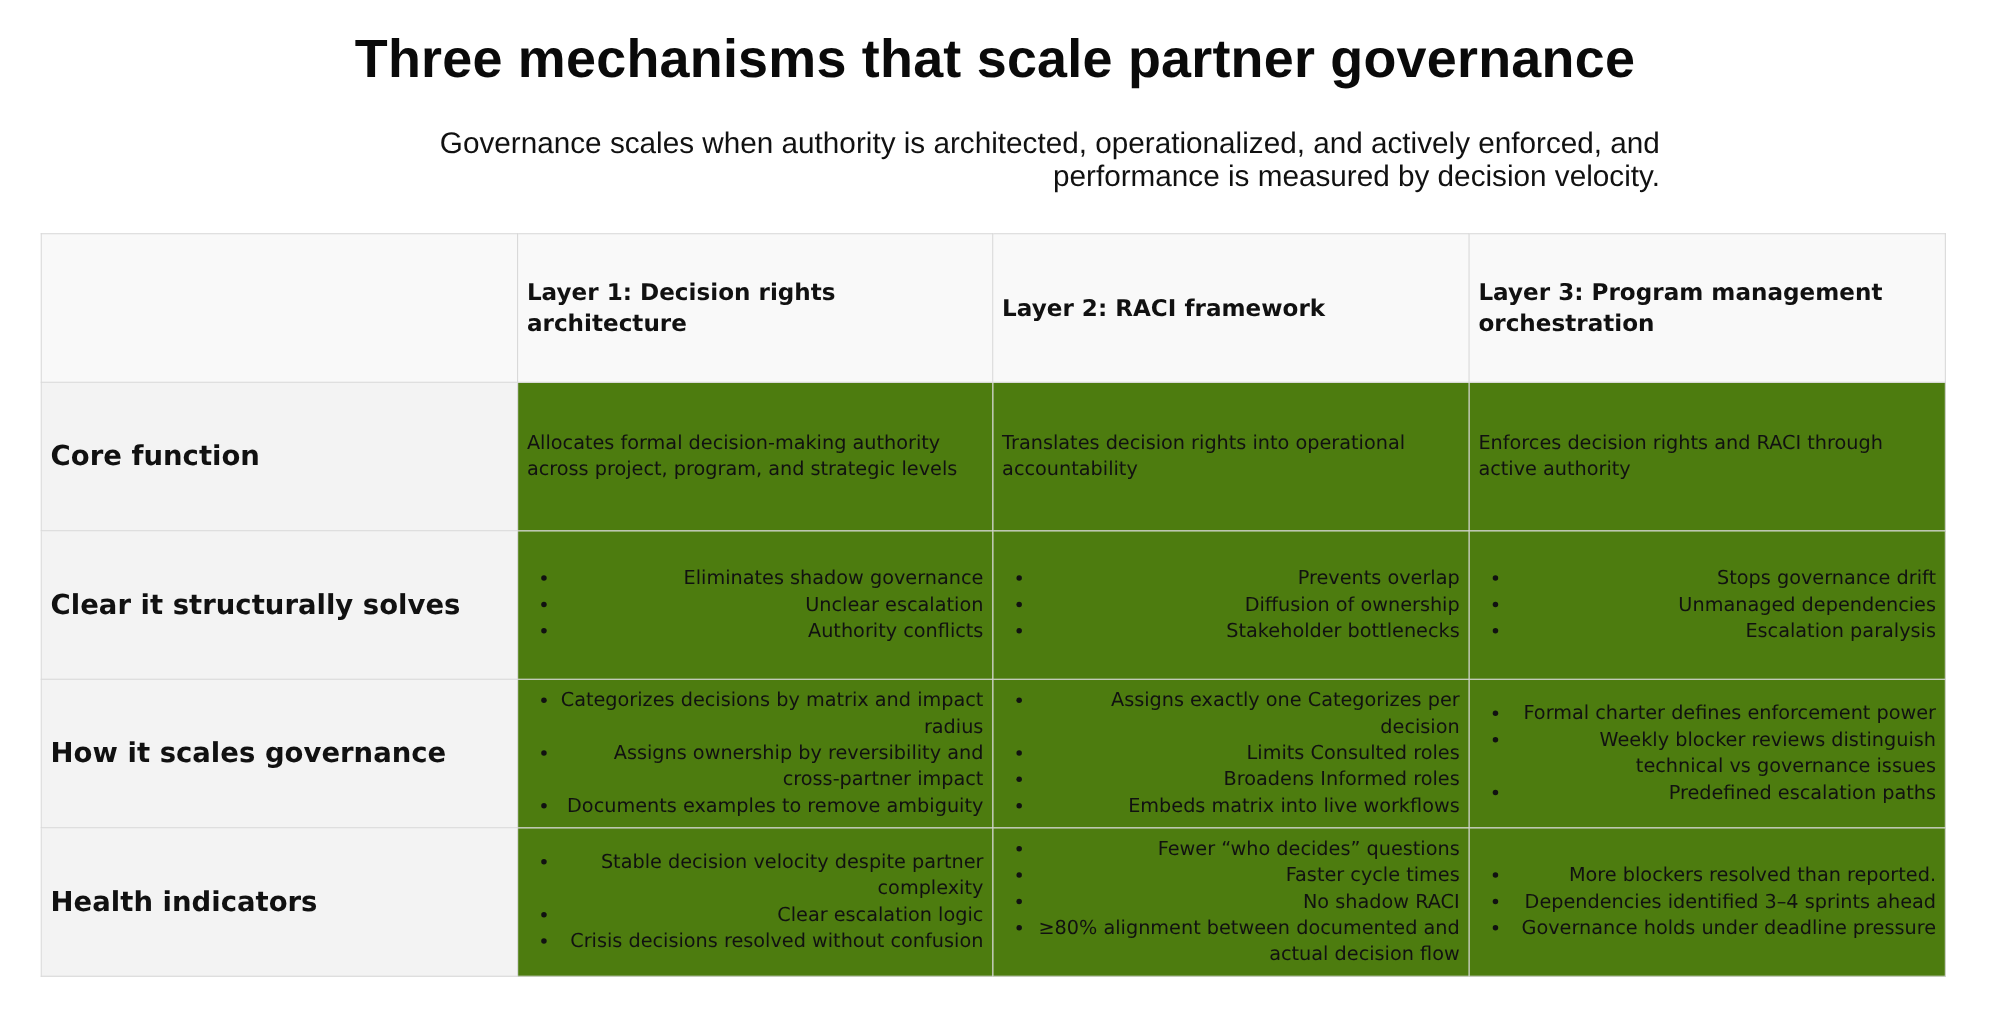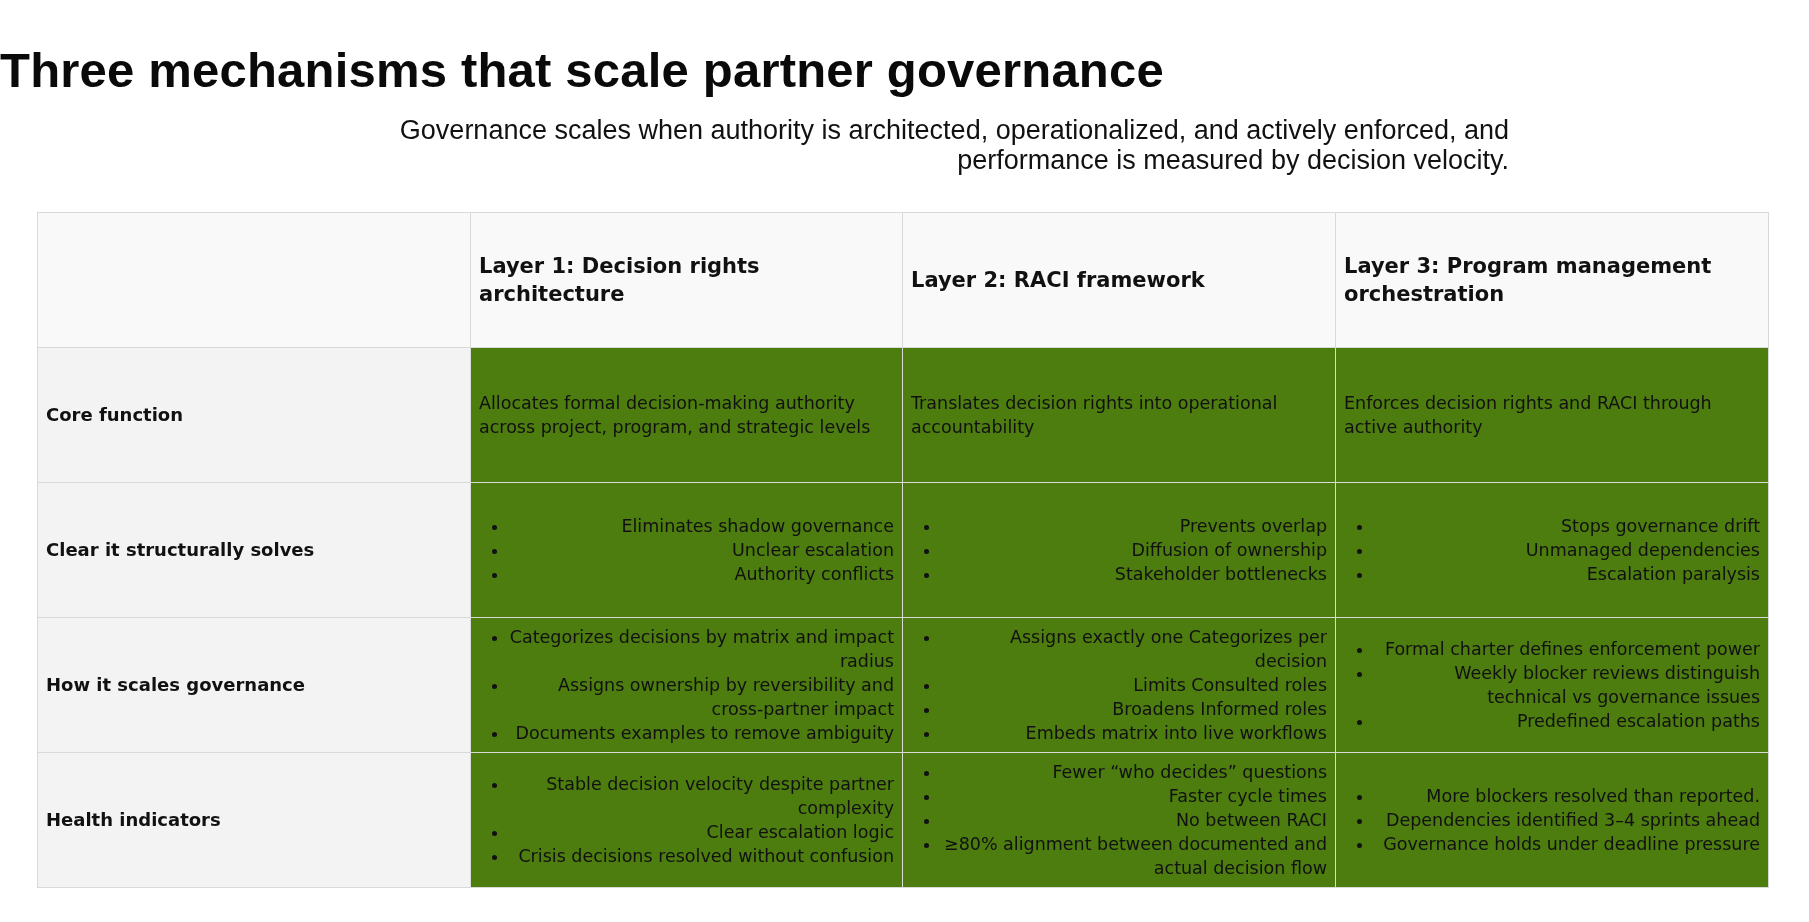--- a/index.html
+++ b/index.html
@@ -11,23 +11,24 @@
       overflow: hidden;
       color: #111111;
     }
     .page {
       position: relative;
       width: 1809px;
       height: 922px;
     }
     .title {
       position: absolute;
-      top: 40px;
+      top: 24px;
       left: 0;
       width: 1809px;
+      text-align: center;
       font-family: "Liberation Sans", sans-serif;
       font-weight: 700;
       font-size: 49px;
       line-height: 60px;
       color: #0a0a0a;
       margin: 0;
       letter-spacing: 0.2px;
     }
     .subtitle {
       position: absolute;
@@ -63,21 +64,21 @@
       background: #f9f9f9;
       font-weight: 700;
       font-size: 21px;
       line-height: 28px;
       color: #111111;
     }
     .grid-table thead th.corner { background: #f9f9f9; }
     .row-label {
       background: #f3f3f3;
       font-weight: 700;
-      font-size: 18px;
+      font-size: 25px;
       line-height: 28px;
       color: #111111;
     }
     .cell {
       background: #4d7c0f;
       font-size: 17.5px;
       line-height: 24px;
       color: #111111;
     }
     .cell ul {
@@ -179,21 +180,21 @@
           <ul>
             <li>Stable decision velocity despite partner complexity</li>
             <li>Clear escalation logic</li>
             <li>Crisis decisions resolved without confusion</li>
           </ul>
         </td>
         <td class="cell">
           <ul>
             <li>Fewer “who decides” questions</li>
             <li>Faster cycle times</li>
-            <li>No between RACI</li>
+            <li>No shadow RACI</li>
             <li>≥80% alignment between documented and actual decision flow</li>
           </ul>
         </td>
         <td class="cell">
           <ul>
             <li>More blockers resolved than reported.</li>
             <li>Dependencies identified 3–4 sprints ahead</li>
             <li>Governance holds under deadline pressure</li>
           </ul>
         </td>

